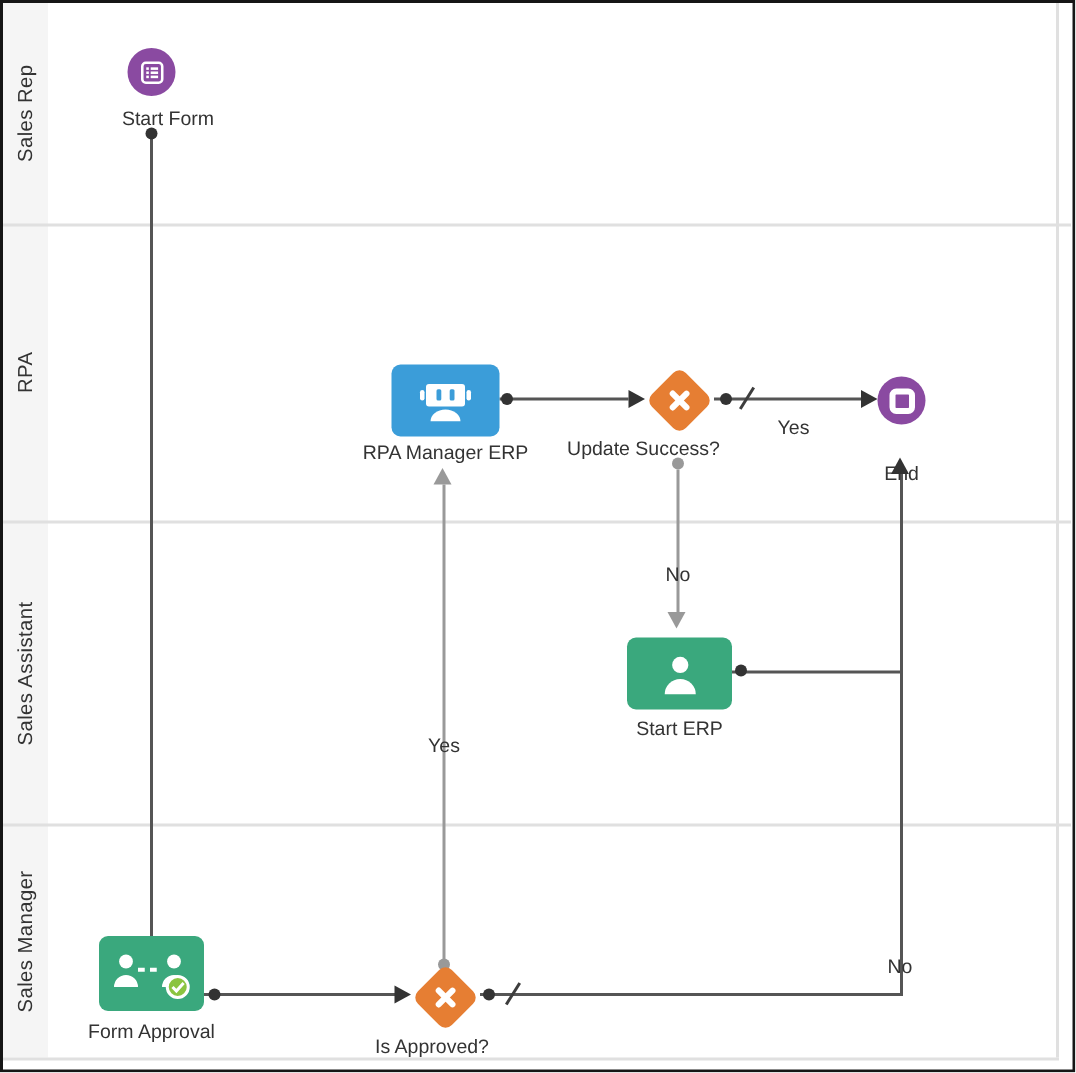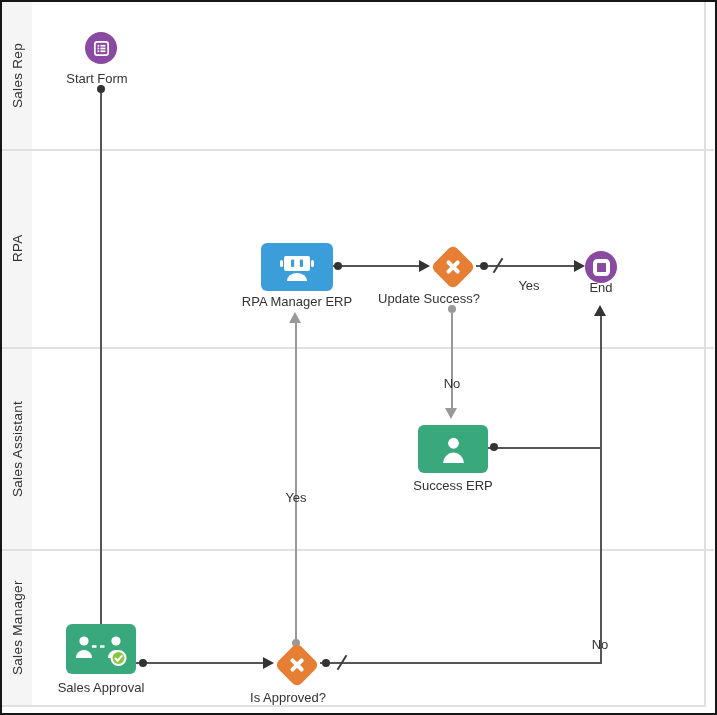--- a/index.html
+++ b/index.html
@@ -119,21 +119,21 @@
     <svg width="19" height="19" viewBox="0 0 20 20">
       <rect x="3" y="3" width="14" height="14" rx="2.5" fill="none" stroke="#fff" stroke-width="1.8"></rect>
       <rect x="5.8" y="6.2" width="1.8" height="1.8" fill="#fff"></rect>
       <rect x="5.8" y="9.1" width="1.8" height="1.8" fill="#fff"></rect>
       <rect x="5.8" y="12" width="1.8" height="1.8" fill="#fff"></rect>
       <rect x="8.9" y="6.2" width="5.2" height="1.8" fill="#fff"></rect>
       <rect x="8.9" y="9.1" width="5.2" height="1.8" fill="#fff"></rect>
       <rect x="8.9" y="12" width="5.2" height="1.8" fill="#fff"></rect>
     </svg>
   </div>
-  <div class="node-label" style="left:97px;top:71px">Start Form</div>
+  <div class="node-label" style="left:112px;top:71px">Start Form</div>
 
   <div class="task blue" style="left:261px;top:243px;width:72px;height:48px">
     <svg width="36" height="27" viewBox="0 0 36 27">
       <rect x="1" y="6" width="3" height="7" rx="1.5" fill="#fff"></rect>
       <rect x="32" y="6" width="3" height="7" rx="1.5" fill="#fff"></rect>
       <rect x="5" y="2" width="26" height="15" rx="2" fill="#fff"></rect>
       <rect x="12" y="5.5" width="3.2" height="7.5" rx="1" class="eye"></rect>
       <rect x="20.8" y="5.5" width="3.2" height="7.5" rx="1" class="eye"></rect>
       <path d="M8,27 a10,8 0 0 1 20,0 z" fill="#fff"></path>
     </svg>
@@ -142,44 +142,44 @@
 
   <div class="diamond" style="left:437px;top:251px">
     <span class="xbar a"></span>
     <span class="xbar b"></span>
   </div>
   <div class="node-label" style="left:429px;top:291px">Update Success?</div>
 
   <div class="circle-node" style="left:585px;top:251px">
     <span class="stop-square"></span>
   </div>
-  <div class="node-label" style="left:601px;top:280px">End</div>
+  <div class="node-label" style="left:601px;top:308px">End</div>
 
   <div class="task green" style="left:418px;top:425px;width:70px;height:48px">
     <svg width="27" height="27" viewBox="0 0 26 26">
       <circle cx="13" cy="7" r="5.2" fill="#fff"></circle>
       <path d="M3,26 a10,10 0 0 1 20,0 z" fill="#fff"></path>
     </svg>
   </div>
-  <div class="node-label" style="left:453px;top:478px">Success ERP</div>
+  <div class="node-label" style="left:453px;top:478px">Start ERP</div>
 
   <div class="task green" style="left:66px;top:624px;width:70px;height:50px">
     <svg width="56" height="36" viewBox="0 0 56 36">
       <circle cx="11" cy="10" r="4.6" fill="#fff"></circle>
       <path d="M3,27 a8,8 0 0 1 16,0 z" fill="#fff"></path>
       <circle cx="43" cy="10" r="4.6" fill="#fff"></circle>
       <path d="M35,27 a8,8 0 0 1 16,0 z" fill="#fff"></path>
       <line x1="19" y1="15.5" x2="35" y2="15.5" stroke="#fff" stroke-width="2.6" stroke-dasharray="4.5 3.5"></line>
       <g>
         <circle cx="45.5" cy="27" r="7" class="badge" stroke="#fff" stroke-width="2"></circle>
         <path d="M42,27 l2.6,2.7 l4.8,-5.4" fill="none" stroke="#fff" stroke-width="2"></path>
       </g>
     </svg>
   </div>
-  <div class="node-label" style="left:101px;top:680px">Sales Approval</div>
+  <div class="node-label" style="left:101px;top:680px">Form Approval</div>
 
   <div class="diamond" style="left:281px;top:649px">
     <span class="xbar a"></span>
     <span class="xbar b"></span>
   </div>
   <div class="node-label" style="left:288px;top:690px">Is Approved?</div>
 
 </div>
 
 </body></html>

